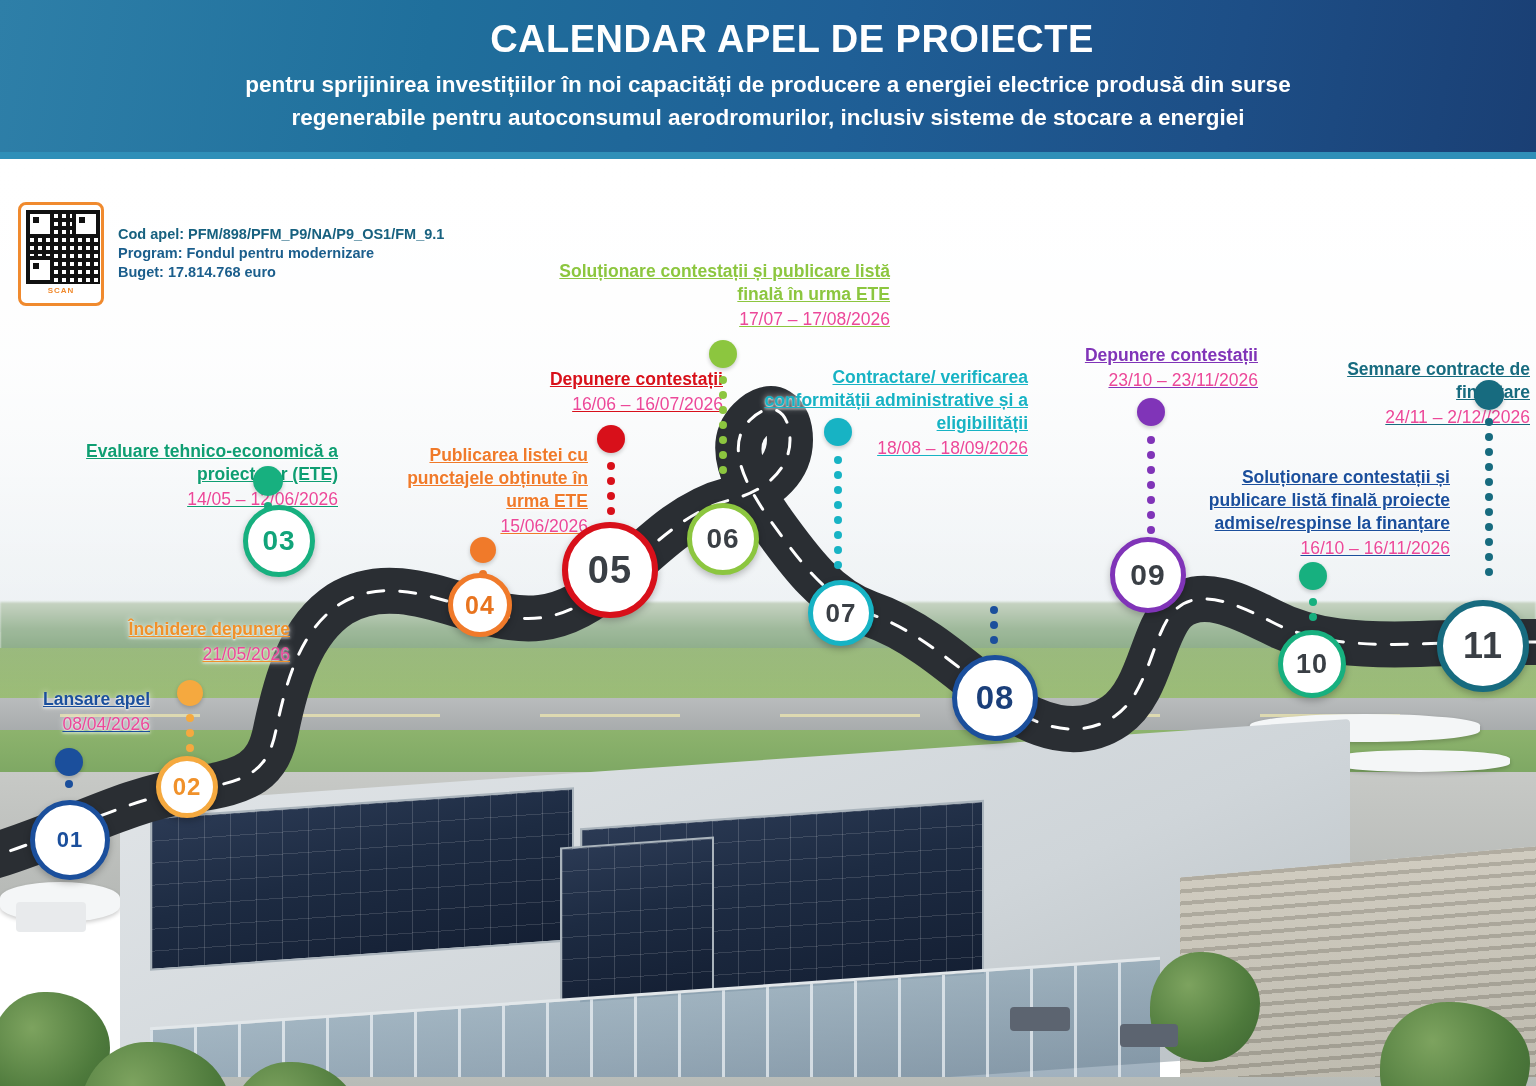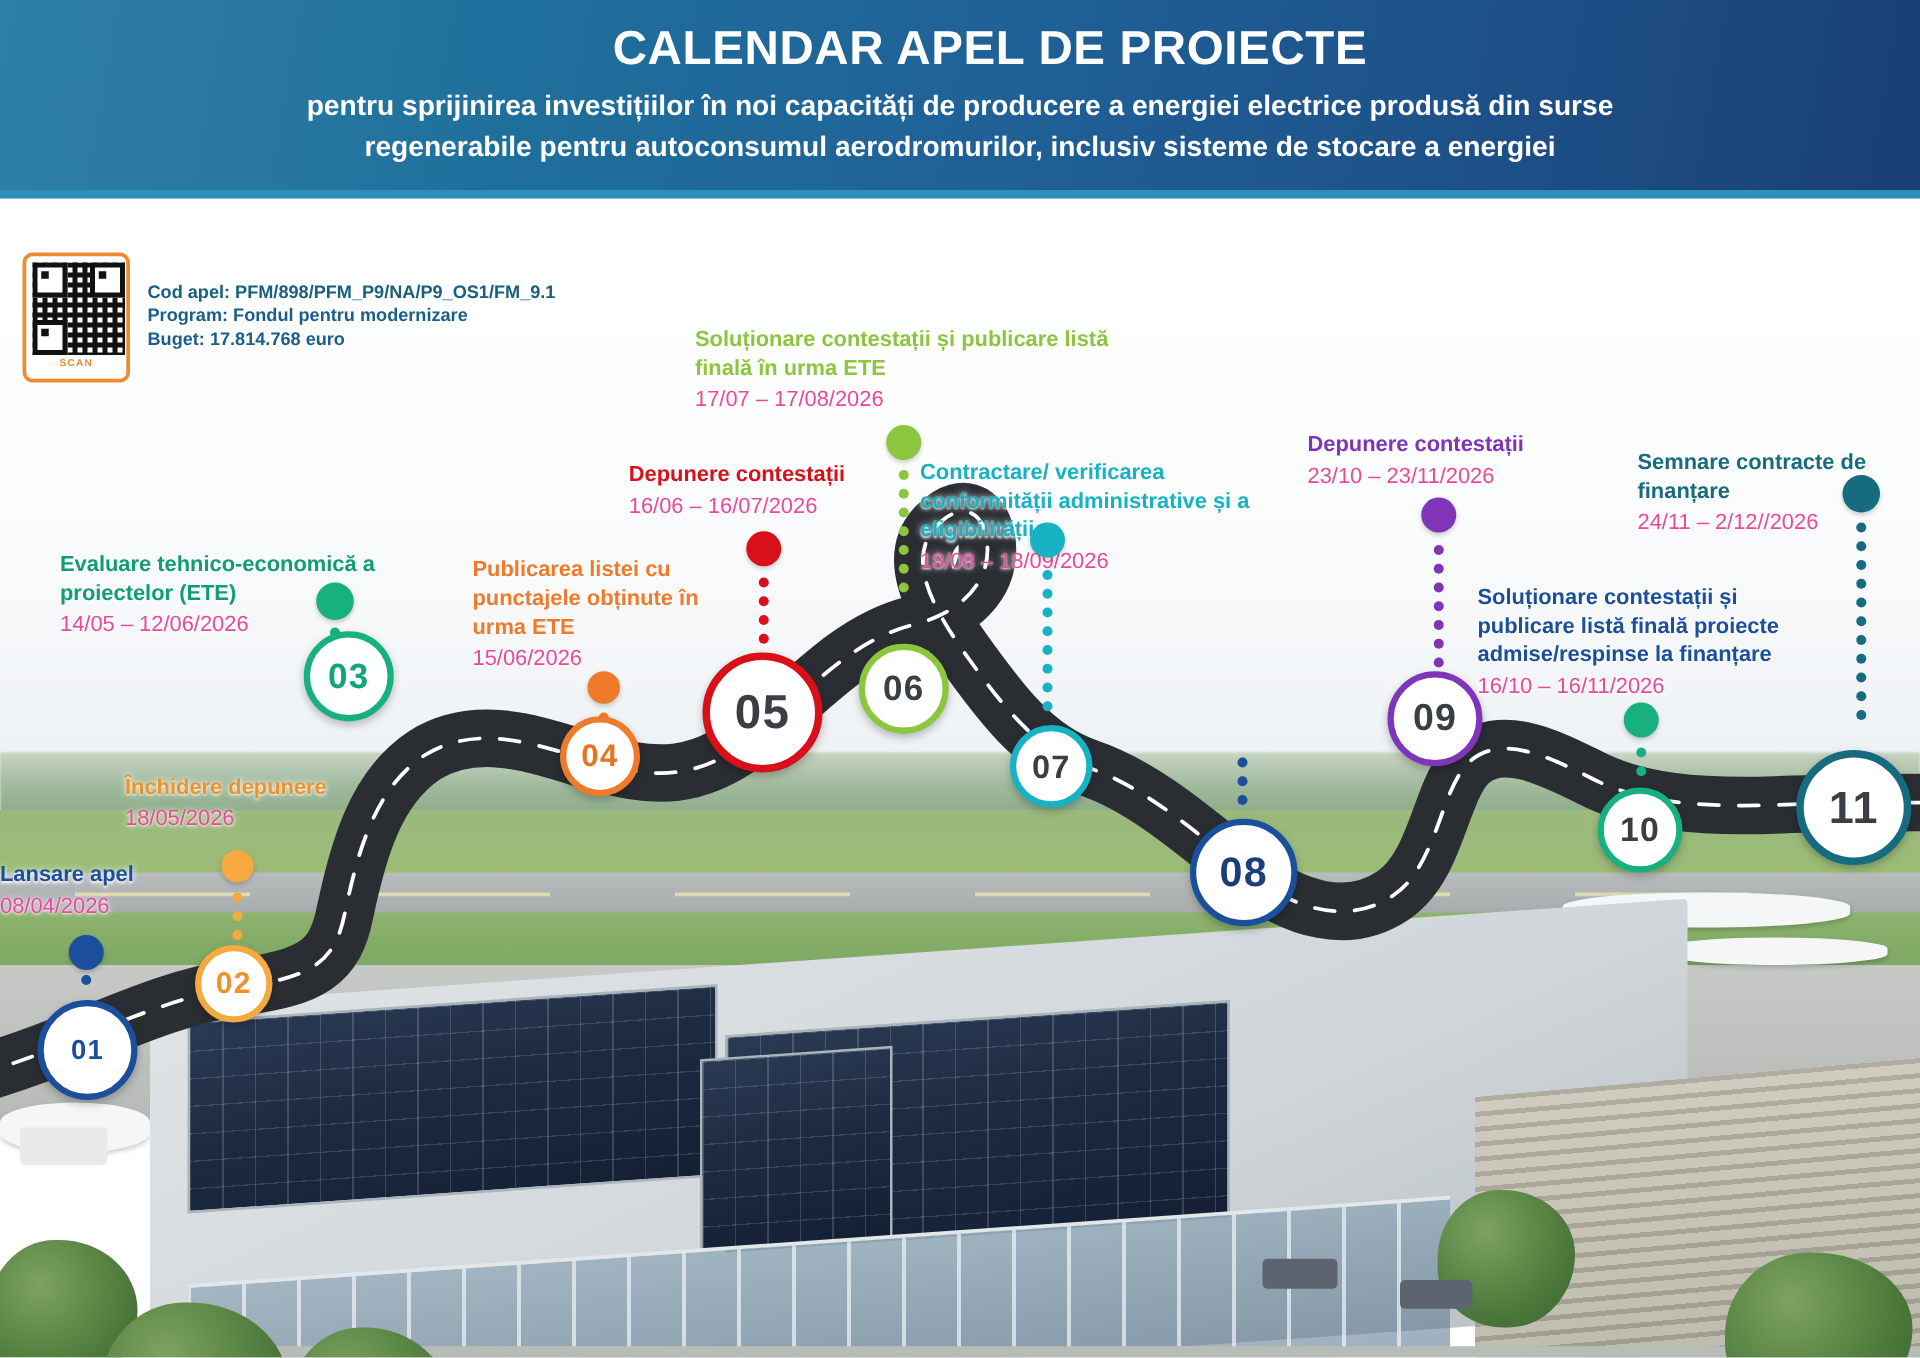--- a/index.html
+++ b/index.html
@@ -248,23 +248,24 @@
     width: 8px;
   }
   .dots span {
     display: block;
     width: 8px; height: 8px;
     border-radius: 50%;
     margin-bottom: 7px;
   }
   .label {
     position: absolute;
-    text-align: left;
+    text-align: right;
     line-height: 23px;
     text-shadow: 0 1px 2px rgba(255,255,255,.95), 0 0 6px rgba(255,255,255,.9);
+    text-decoration: underline;
   }
   .label .ttl {
     font-weight: bold;
     font-size: 17.5px;
     display: block;
   }
   .label .dt {
     font-size: 17.5px;
     display: block;
     color: #ec4899;
@@ -382,21 +383,21 @@
   <div class="pin" style="left:55px; top:748px; width:28px; height:28px; background:#1b4f9c;"></div>
   <div class="dots" style="left:65px; top:780px; height:20px;">
     <span style="background:#1b4f9c;"></span>
   </div>
   <div class="node" style="left:30px; top:800px; width:80px; height:80px; border:5px solid #1b4f9c; color:#1b4f9c; font-size:22px;">
       <span>01</span>
     </div>
 
   <div class="label" style="left:100px; top:618px; width:190px; color:#f0912a;">
     <span class="ttl">Închidere depunere</span>
-    <span class="dt">18/05/2026</span>
+    <span class="dt">21/05/2026</span>
   </div>
   <div class="pin" style="left:177px; top:680px; width:26px; height:26px; background:#f5a93f;"></div>
   <div class="dots" style="left:186px; top:714px; height:48px;">
     <span style="background:#f5a93f;"></span>
       <span style="background:#f5a93f;"></span>
       <span style="background:#f5a93f;"></span>
   </div>
   <div class="node" style="left:156px; top:756px; width:62px; height:62px; border:5px solid #f5a93f; color:#f0912a; font-size:24px;">
       <span>02</span>
     </div>
@@ -447,21 +448,21 @@
   <div class="pin" style="left:709px; top:340px; width:28px; height:28px; background:#8cc63f;"></div>
   <div class="dots" style="left:719px; top:376px; height:110px;">
     <span style="background:#8cc63f;"></span>
       <span style="background:#8cc63f;"></span>
       <span style="background:#8cc63f;"></span>
     <span style="background:#8cc63f;"></span>
       <span style="background:#8cc63f;"></span>
       <span style="background:#8cc63f;"></span>
     <span style="background:#8cc63f;"></span>
   </div>
-  <div class="node" style="left:687px; top:515px; width:72px; height:72px; border:5px solid #8cc63f; color:#3a3f45; font-size:28px;">
+  <div class="node" style="left:687px; top:503px; width:72px; height:72px; border:5px solid #8cc63f; color:#3a3f45; font-size:28px;">
       <span>06</span>
     </div>
 
   <div class="label" style="left:736px; top:366px; width:292px; color:#17b3c4;">
     <span class="ttl">Contractare/ verificarea conformității administrative și a eligibilității</span>
     <span class="dt">18/08 – 18/09/2026</span>
   </div>
   <div class="pin" style="left:824px; top:418px; width:28px; height:28px; background:#17b3c4;"></div>
   <div class="dots" style="left:834px; top:456px; height:120px;">
     <span style="background:#17b3c4;"></span>

